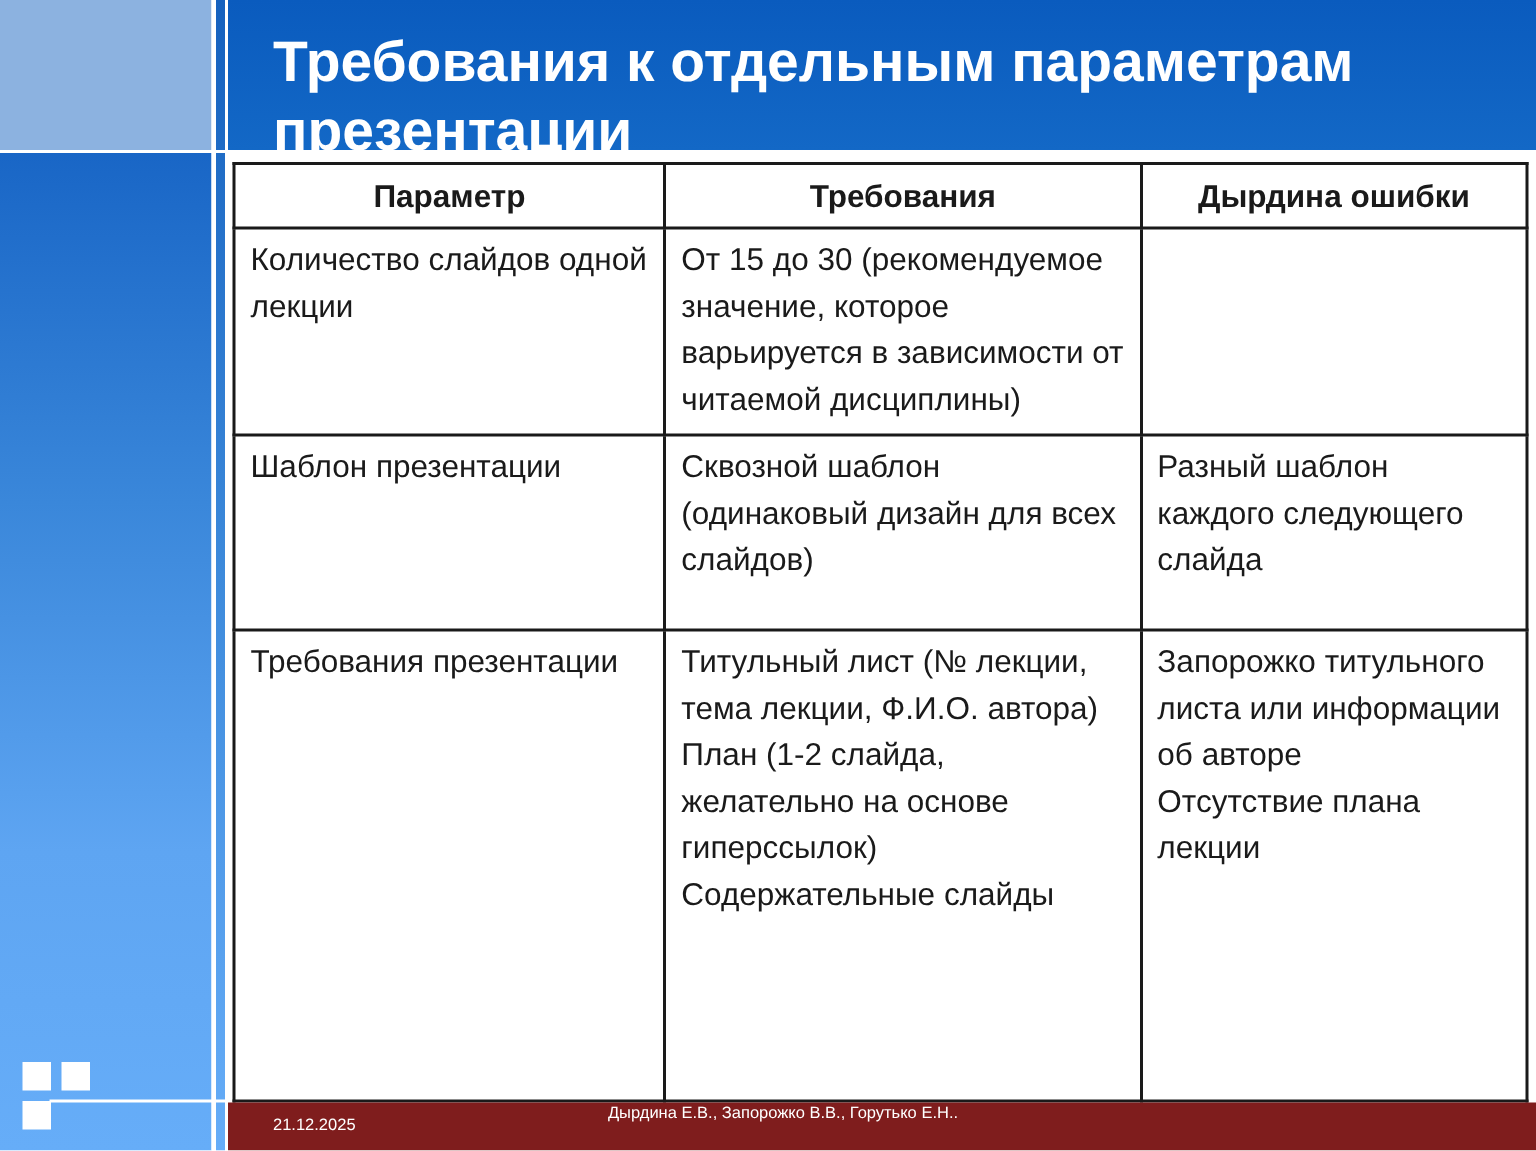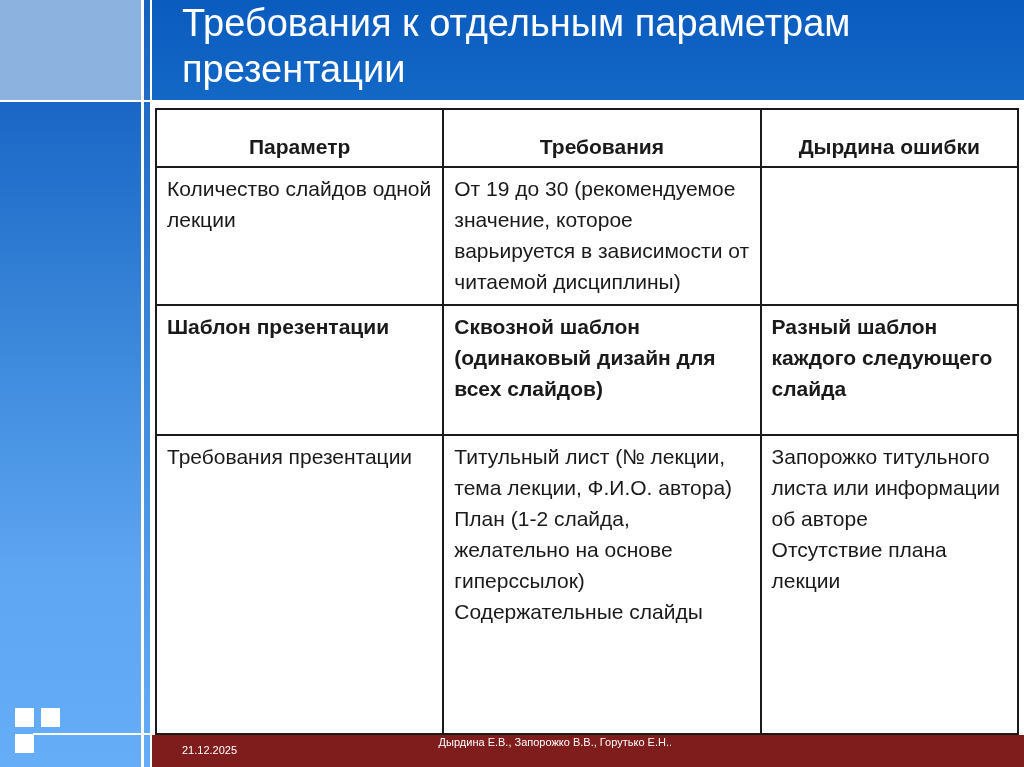--- a/index.html
+++ b/index.html
@@ -27,57 +27,57 @@
       position: absolute; left: 150px; top: 0; width: 2px; height: 767px; background: #ffffff;
     }
     .header {
       position: absolute; left: 152px; top: 0; width: 872px; height: 100px;
       background: linear-gradient(to bottom, #0A5BBE 0%, #1368C6 100%);
     }
     .hline-white {
       position: absolute; left: 0; top: 100px; width: 1024px; height: 2px; background: #ffffff;
     }
     .title {
-      position: absolute; left: 182px; top: 0; width: 830px;
-      color: #ffffff; font-size: 38px; line-height: 46px; font-weight: normal;
+      position: absolute; left: 182px; top: 19px; width: 830px;
+      color: #ffffff; font-size: 38px; line-height: 46px; font-weight: bold;
       margin: 0;
     }
     .content-strip {
       position: absolute; left: 152px; top: 102px; width: 872px; height: 633px; background: #ffffff;
     }
     table.req {
       position: absolute; left: 155px; top: 108px; width: 864px; height: 627px;
       border-collapse: collapse;
       font-family: "Liberation Sans", sans-serif;
       color: #1a1a1a;
     }
     table.req th, table.req td {
       border: 2px solid #1a1a1a;
       vertical-align: top;
       padding: 5px 10px 4px 10px;
       font-size: 21px;
       line-height: 31px;
       text-align: left;
     }
     table.req th {
-      font-weight: bold; text-align: center; height: 32px; padding-top: 20px; vertical-align: middle; margin-left: 23px;
+      font-weight: bold; text-align: center; height: 32px; padding-top: 5px; vertical-align: middle; margin-left: 23px;
     }
     col.c1 { width: 288px; }
     col.c2 { width: 318px; }
     col.c3 { width: 258px; }
     .cell-line { display: block; }
     .footer {
       position: absolute; left: 152px; top: 735px; width: 872px; height: 32px;
       background: #7f1d1d; color: #ffffff;
     }
     .footer-date {
       position: absolute; left: 30px; top: 9px; font-size: 11px;
     }
     .footer-center {
-      position: absolute; left: 200px; width: 320px; top: 0px; font-size: 11px; line-height: 15px; text-align: right;
+      position: absolute; left: 210px; width: 320px; top: 0px; font-size: 11px; line-height: 15px; text-align: center;
     }
     .footer-page {
       position: absolute; right: 68px; top: 9px; font-size: 11px; margin-top: 32px;
     }
     .sq {
       position: absolute; width: 19px; height: 19px; background: #ffffff;
     }
     .sidebar-hline {
       position: absolute; left: 33px; top: 733px; width: 118px; height: 2px; background: #ffffff;
     }
@@ -112,25 +112,25 @@
       <th>Требования</th>
       <th>Дырдина ошибки</th>
     </tr>
   </thead>
   <tbody>
     <tr style="height:138px;">
       <td>
         <span class="cell-line">Количество слайдов одной лекции</span>
       </td>
       <td>
-        <span class="cell-line">От 19 до 30 (рекомендуемое значение, которое варьируется в зависимости от читаемой дисциплины)</span>
+        <span class="cell-line">От 15 до 30 (рекомендуемое значение, которое варьируется в зависимости от читаемой дисциплины)</span>
       </td>
       <td></td>
     </tr>
-    <tr style="height:130px;font-weight:bold;">
+    <tr style="height:130px;">
       <td>
         <span class="cell-line">Шаблон презентации</span>
       </td>
       <td>
         <span class="cell-line">Сквозной шаблон (одинаковый дизайн для всех слайдов)</span>
       </td>
       <td>
         <span class="cell-line">Разный шаблон каждого следующего слайда</span>
       </td>
     </tr>

